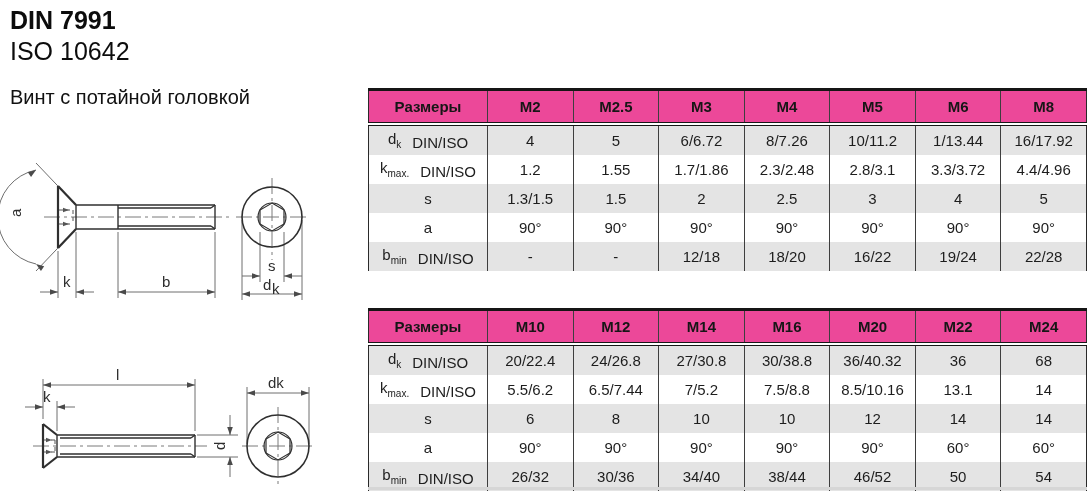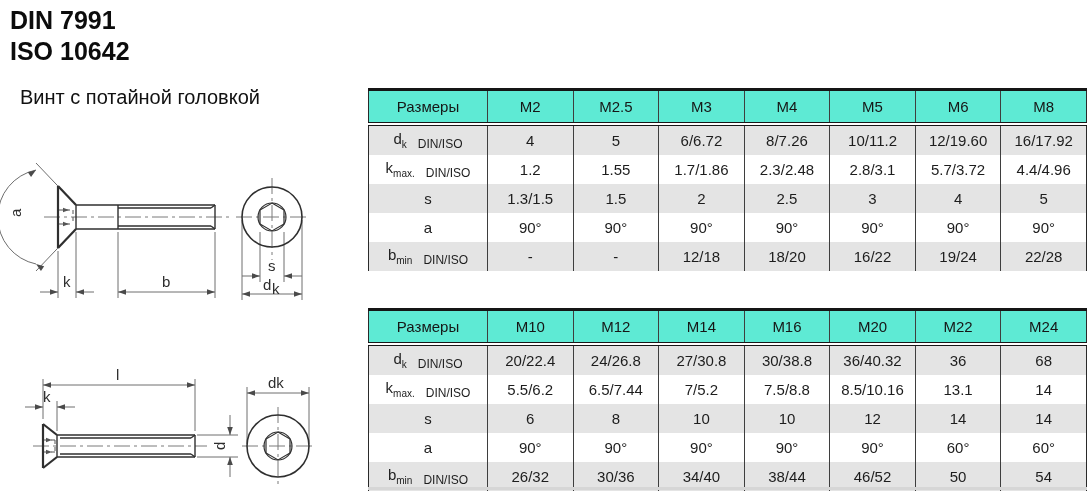--- a/index.html
+++ b/index.html
@@ -2,47 +2,47 @@
 <html><head>
 <meta charset="utf-8">
 <style>
   html,body{margin:0;padding:0;background:#fff;}
   #screen{
     position:relative;width:1087px;height:500px;background:#ffffff;
     font-family:"Liberation Sans",sans-serif;color:#1d1d1d;overflow:hidden;
   }
   
   .t1{position:absolute;left:10px;top:6px;font-size:25px;font-weight:700;color:#0c0c0c;}
-  .t2{position:absolute;left:10px;top:37px;font-size:25px;font-weight:700;color:#0c0c0c;}
-  .sub{position:absolute;left:20px;top:86px;font-size:20px;color:#111;}
+  .t2{position:absolute;left:10px;top:37px;font-size:25px;font-weight:400;color:#0c0c0c;}
+  .sub{position:absolute;left:10px;top:86px;font-size:20px;color:#111;}
   
   .tblwrap{position:absolute;left:368px;width:719px;}
   #tblwrap1{top:88px;}
   #tblwrap2{top:308px;}
   table.dim{
     border-collapse:collapse;table-layout:fixed;width:719px;
     border:1px solid #2a2a2a;border-top:3px solid #151515;border-bottom:0;
     font-size:15px;
   }
   table.dim col.c0{width:119px;}
   table.dim th,table.dim td{
     text-align:center;vertical-align:middle;padding:0 2px;
     border-left:1px solid #3e3e3e;overflow:hidden;white-space:nowrap;
   }
   table.dim th:first-child,table.dim td:first-child{border-left:0;}
   table.dim thead th{
-    background:#5eead4;font-weight:400;height:31px;color:#161616;
+    background:#ec4899;font-weight:700;height:31px;color:#161616;
     border-bottom:4px double #161616;
   }
   table.dim tbody td{height:29px;}
   table.dim tbody tr:nth-child(odd){background:#e4e4e4;}
   table.dim tbody tr:nth-child(even){background:#ffffff;}
   .lbl-main{font-size:15px;}
   .lbl-sub{font-size:10px;vertical-align:-4px;}
-  .lbl-suf{font-size:12px;vertical-align:-4px;margin-left:11px;}
+  .lbl-suf{font-size:15px;vertical-align:-4px;margin-left:11px;}
   
   .drw{position:absolute;left:0;}
   #drw1{top:160px;}
   #drw2{top:345px;}
   svg text{font-family:"Liberation Sans",sans-serif;font-size:15px;fill:#2d2d2d;}
   .artifact{position:absolute;left:368px;top:487px;width:719px;height:3px;background:#d6d6d6;}
 </style>
 </head>
 <body>
 
@@ -235,31 +235,31 @@
           </tr>
         </thead>
         <tbody>
           <tr>
             <td><span class="lbl-main">d</span><span class="lbl-sub">k</span><span class="lbl-suf">DIN/ISO</span></td>
             <td>4</td>
             <td>5</td>
             <td>6/6.72</td>
             <td>8/7.26</td>
             <td>10/11.2</td>
-            <td>12/19.60</td>
+            <td>1/13.44</td>
             <td>16/17.92</td>
           </tr>
           <tr>
             <td><span class="lbl-main">k</span><span class="lbl-sub">max.</span><span class="lbl-suf">DIN/ISO</span></td>
             <td>1.2</td>
             <td>1.55</td>
             <td>1.7/1.86</td>
             <td>2.3/2.48</td>
             <td>2.8/3.1</td>
-            <td>5.7/3.72</td>
+            <td>3.3/3.72</td>
             <td>4.4/4.96</td>
           </tr>
           <tr>
             <td><span class="lbl-main">s</span></td>
             <td>1.3/1.5</td>
             <td>1.5</td>
             <td>2</td>
             <td>2.5</td>
             <td>3</td>
             <td>4</td>

